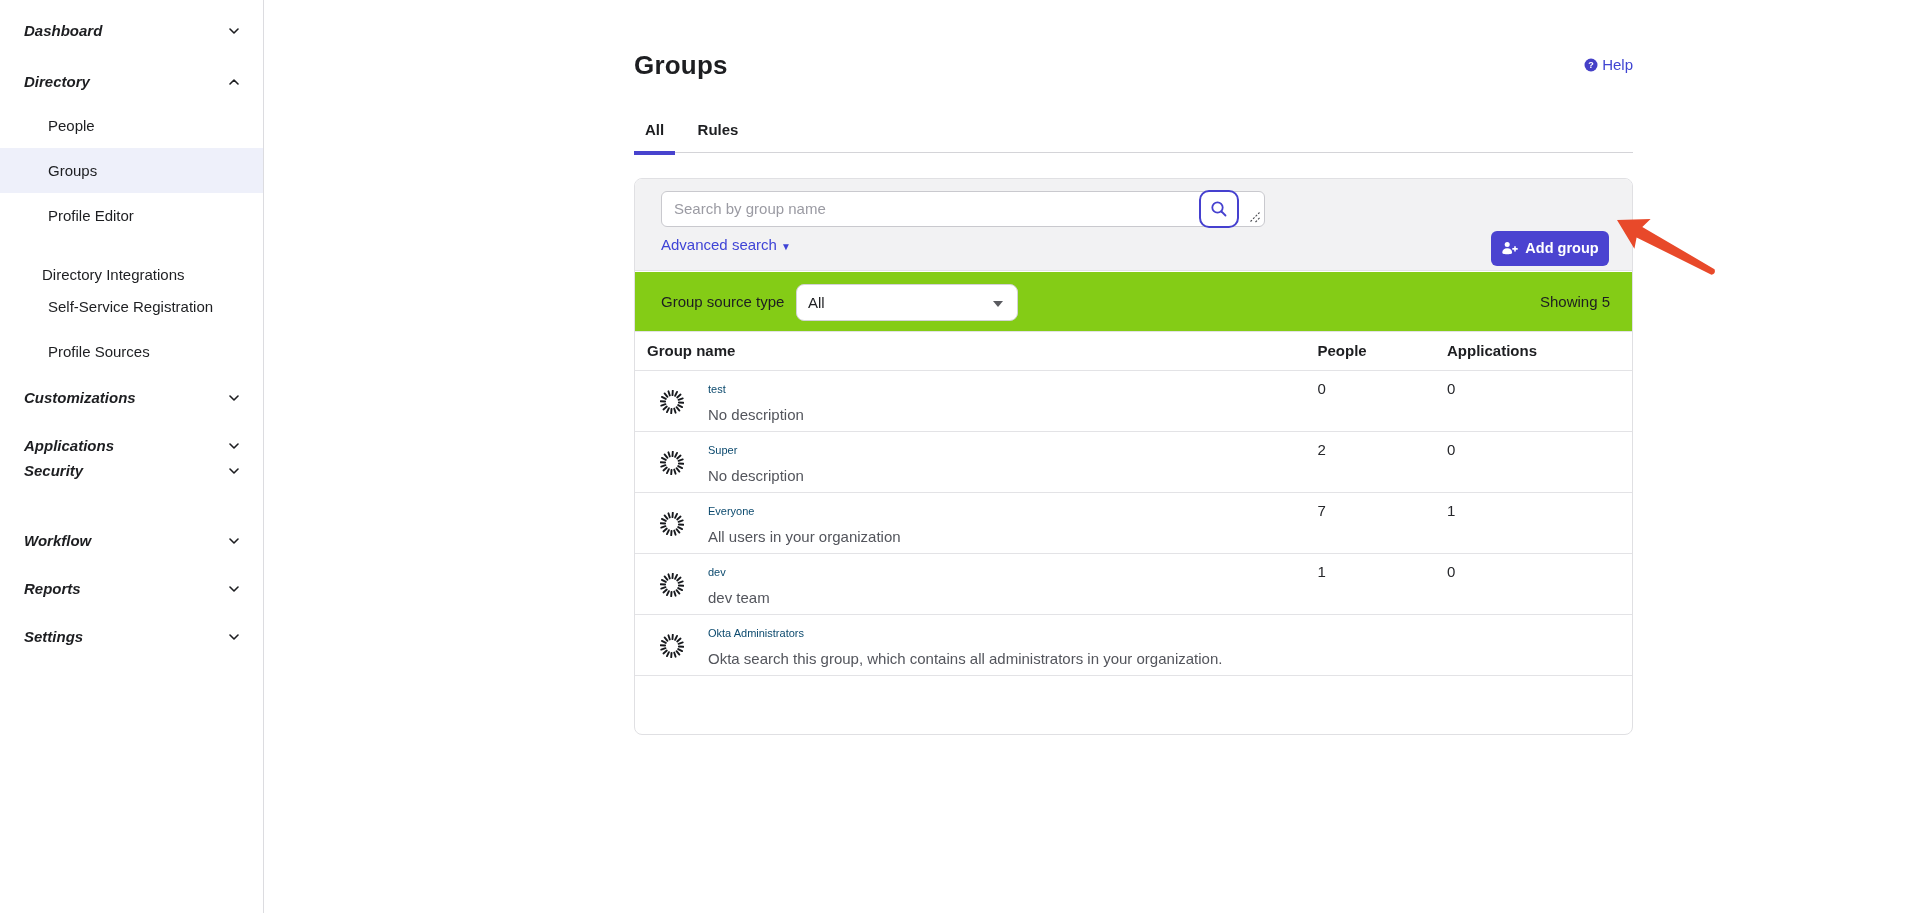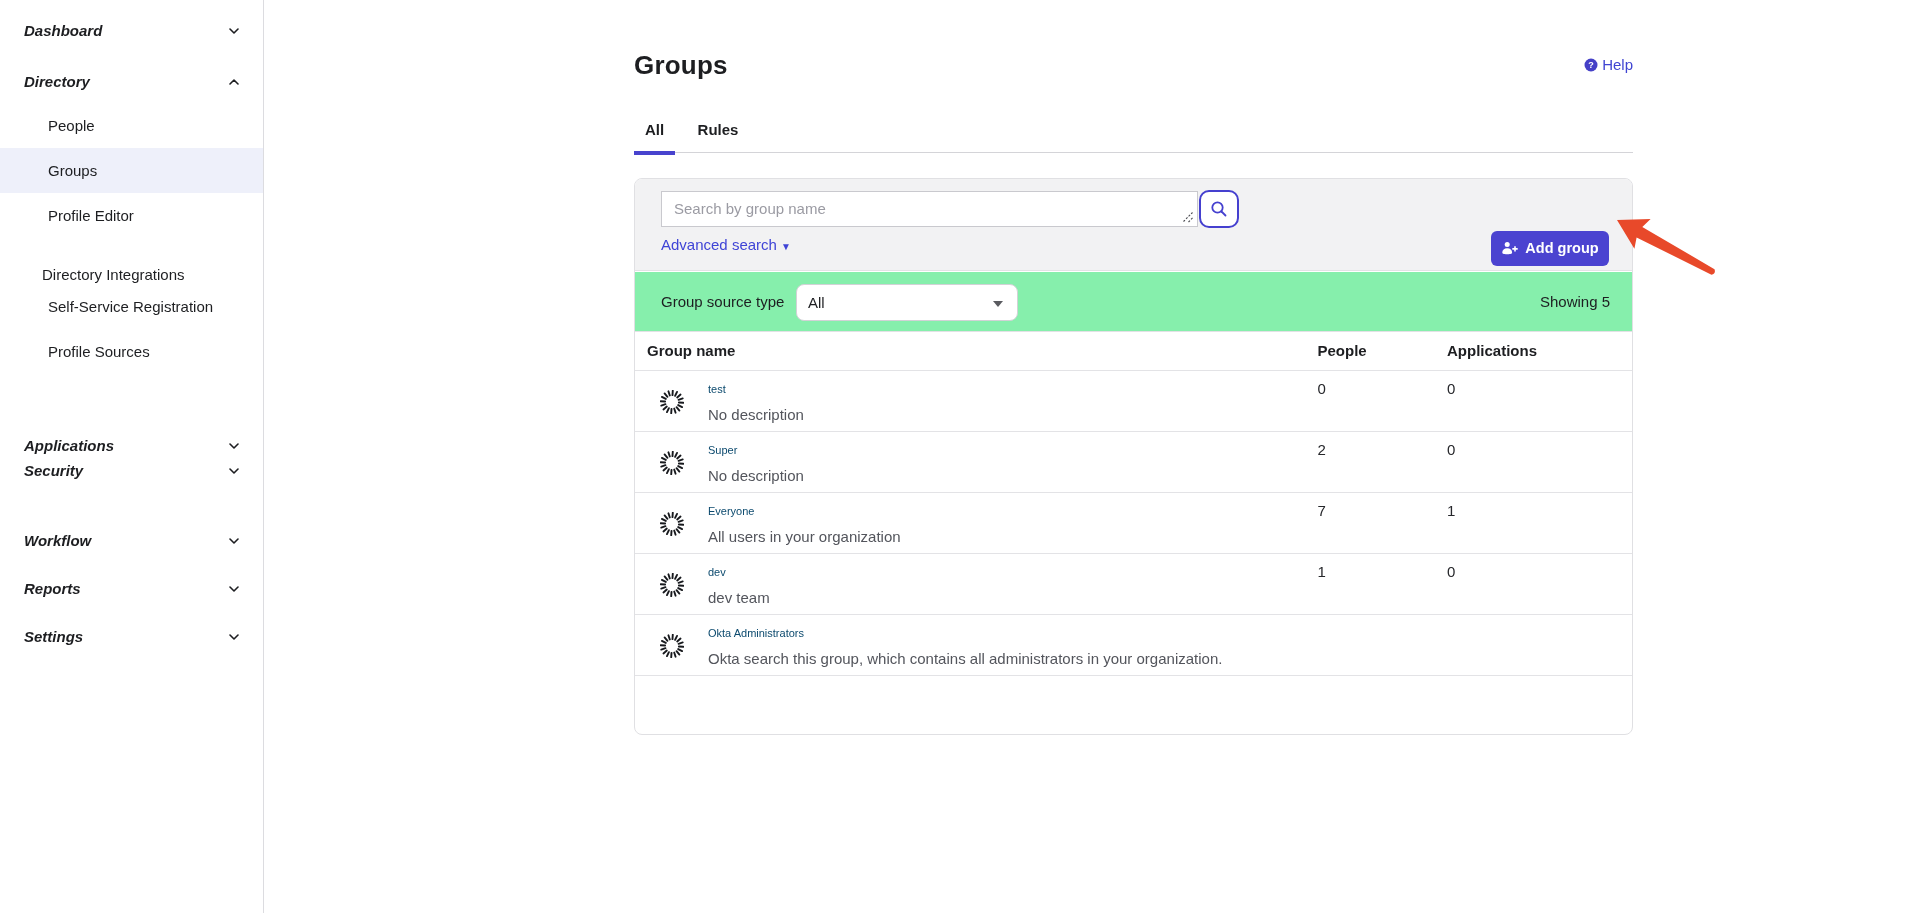--- a/index.html
+++ b/index.html
@@ -17,27 +17,27 @@
   #help { position:absolute; right:0; top:56px; font-size:15px; color:#4045d2; }
   #help .hc { display:inline-block; vertical-align:-2px; }
   #tabs { position:absolute; left:0; top:114px; width:999px; height:39px; border-bottom:1px solid #d4d4d8; }
   .tab { position:absolute; top:0; height:38px; line-height:31px; font-size:15px; font-weight:bold; text-align:center; }
   #tab-all { left:0; width:41px; }
   #tab-all:after { content:""; position:absolute; left:0; right:0; bottom:-3px; height:4px; background:#4843ce; }
   #tab-rules { left:55px; width:58px; }
   
   #card { position:absolute; left:0; top:178px; width:999px; height:557px; border:1px solid #e0e0e3; border-radius:8px; background:#fff; }
   #searchsec { position:absolute; left:0; top:0; width:997px; height:92px; background:#f2f2f3; border-bottom:1px solid #e2e2e5; border-radius:7px 7px 0 0; }
-  #searchbox { position:absolute; left:26px; top:12px; width:537px; height:36px; background:#fff; border:1px solid #c9c9ce; border-radius:0; }
+  #searchbox { position:absolute; left:26px; top:12px; width:604px; height:36px; background:#fff; border:1px solid #c9c9ce; border-radius:6px; }
   #searchbox .ph { position:absolute; left:12px; top:0; line-height:34px; font-size:15px; color:#9b9ba3; }
   #grip { position:absolute; right:3px; bottom:3px; }
   #searchbtn { position:absolute; left:564px; top:11px; width:40px; height:38px; background:#fff; border:2px solid #4540cf; border-radius:10px; }
   #addgroup { position:absolute; right:23px; top:12px; width:118px; height:35px; background:#4b43d0; border-radius:6px; color:#fff; font-size:14.5px; font-weight:bold; line-height:35px; text-align:center;margin-top:40px; }
   #advsearch { position:absolute; left:26px; top:57px; font-size:15px; color:#3f44d6; }
-  #filtersec { position:absolute; left:0; top:93px; width:997px; height:60px; background:#86efac; border-bottom:1px solid #e2e2e5; }
+  #filtersec { position:absolute; left:0; top:93px; width:997px; height:60px; background:#84cc16; border-bottom:1px solid #e2e2e5; }
   #gst-label { position:absolute; left:26px; top:0; line-height:60px; font-size:15px; }
   #dropdown { position:absolute; left:161px; top:12px; width:222px; height:37px; background:#fff; border:1px solid #d2d2d6; border-radius:8px; font-size:15px; line-height:35px; padding-left:11px; }
   #dd-caret { position:absolute; right:14px; top:16px; width:0; height:0; border-left:5px solid transparent; border-right:5px solid transparent; border-top:6px solid #5a5b60; }
   #showing { position:absolute; right:22px; top:0; line-height:60px; font-size:15px; }
   
   #tbl { position:absolute; left:0; top:153px; width:997px; }
   .trow { position:absolute; left:0; width:997px; border-bottom:1px solid #e3e3e6;text-align:center; }
   #thead { top:0; height:39px; }
   .hcell { position:absolute; top:0; line-height:38px; font-size:15px; font-weight:bold; }
   .c-name { left:12px; }
@@ -80,20 +80,23 @@
         </svg></span></div>
     <div class="nav-item nav-top" style="top:59px;">Directory<span class="chev"><svg width="10" height="6" viewBox="0 0 10 6">
           <path d="M1 5l4-4 4 4" fill="none" stroke="#1d1e21" stroke-width="1.6" stroke-linecap="round" stroke-linejoin="round"></path>
         </svg></span></div>
     <div class="nav-item nav-sub" style="top:103px;">People</div>
     <div class="nav-item nav-sub nav-sel" style="top:148px;">Groups</div>
     <div class="nav-item nav-sub" style="top:193px;">Profile Editor</div>
     <div class="nav-item nav-sub" style="top:252px;padding-left:42px;">Directory Integrations</div>
     <div class="nav-item nav-sub" style="top:284px;">Self-Service Registration</div>
     <div class="nav-item nav-sub" style="top:329px;">Profile Sources</div>
+    <div class="nav-item nav-top" style="top:375px;">Customizations<span class="chev"><svg width="10" height="6" viewBox="0 0 10 6">
+          <path d="M1 1l4 4 4-4" fill="none" stroke="#1d1e21" stroke-width="1.6" stroke-linecap="round" stroke-linejoin="round"></path>
+        </svg></span></div>
     <div class="nav-item nav-top" style="top:423px;">Applications<span class="chev"><svg width="10" height="6" viewBox="0 0 10 6">
           <path d="M1 1l4 4 4-4" fill="none" stroke="#1d1e21" stroke-width="1.6" stroke-linecap="round" stroke-linejoin="round"></path>
         </svg></span></div>
     <div class="nav-item nav-top" style="top:448px;">Security<span class="chev"><svg width="10" height="6" viewBox="0 0 10 6">
           <path d="M1 1l4 4 4-4" fill="none" stroke="#1d1e21" stroke-width="1.6" stroke-linecap="round" stroke-linejoin="round"></path>
         </svg></span></div>
     <div class="nav-item nav-top" style="top:518px;">Workflow<span class="chev"><svg width="10" height="6" viewBox="0 0 10 6">
           <path d="M1 1l4 4 4-4" fill="none" stroke="#1d1e21" stroke-width="1.6" stroke-linecap="round" stroke-linejoin="round"></path>
         </svg></span></div>
     <div class="nav-item nav-top" style="top:566px;">Reports<span class="chev"><svg width="10" height="6" viewBox="0 0 10 6">

